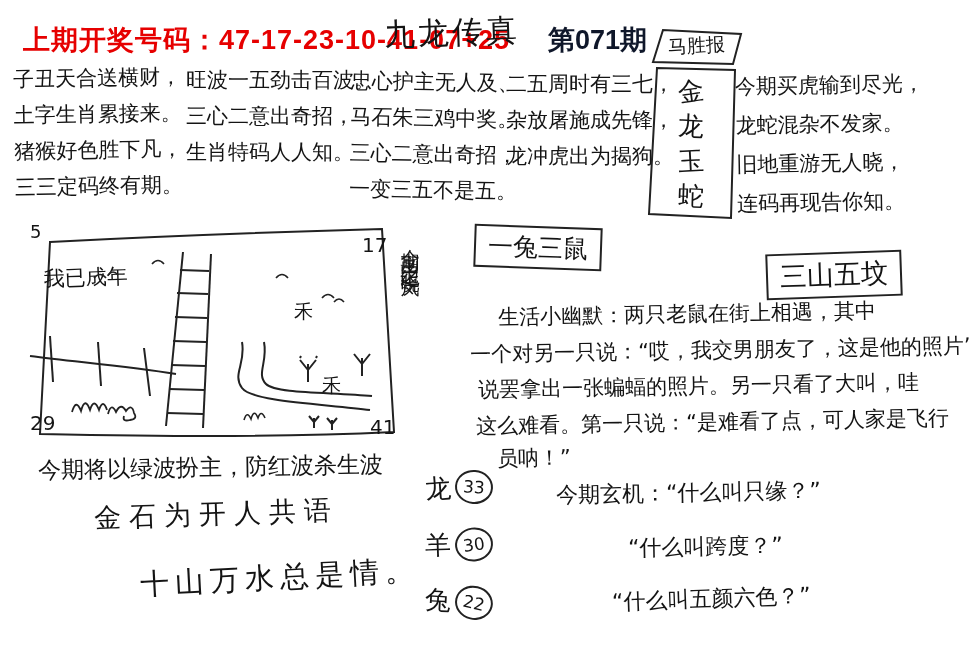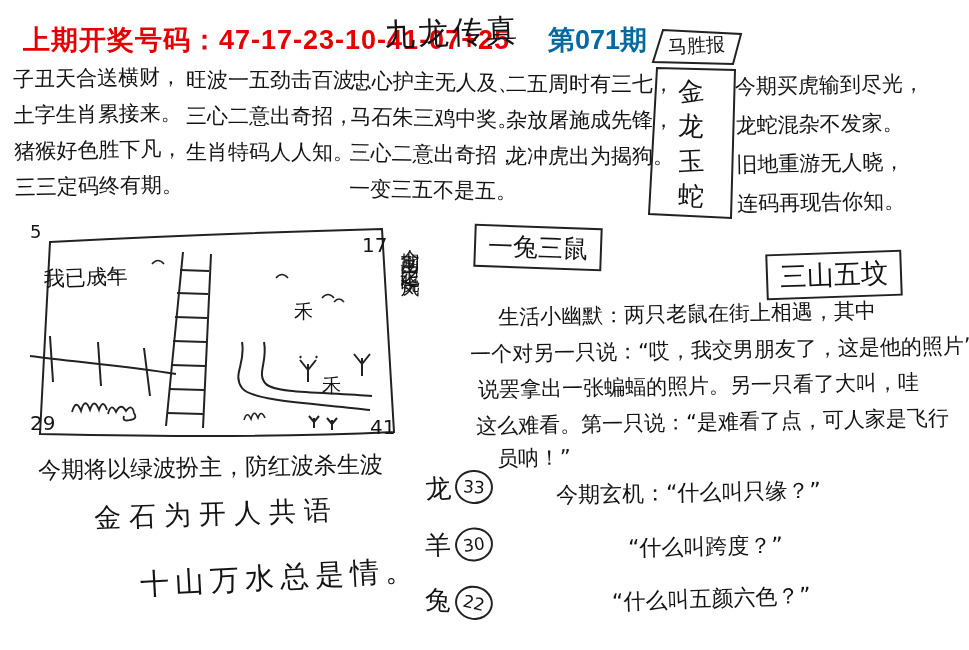--- a/index.html
+++ b/index.html
@@ -25,21 +25,21 @@
   .zcircle{width:34px;height:30px;border:2px solid #222;border-radius:50%;
            display:flex;align-items:center;justify-content:center;font-size:17px;}
   svg{position:absolute;overflow:visible;}
   svg text{fill:#141414;}
 </style>
 </head>
 <body>
 
 <div class="abs print red" style="left:15px;top:22px;font-size:27px;letter-spacing:1px;">上期开奖号码：47-17-23-10-41-07+25</div>
 <div class="abs hw" style="left:384px;top:12px;font-size:31px;transform:rotate(-2deg);letter-spacing:3px;">九龙传真</div>
-<div class="abs print" style="left:540px;top:22px;font-size:27px;color:#0369a1;">第071期</div>
+<div class="abs print" style="left:540px;top:22px;font-size:27px;color:#0f172a;">第071期</div>
 
 <div class="abs hw verse rn1" style="left:14px;top:60px;">
   <div>子丑天合送横财，</div>
   <div>土字生肖累接来。</div>
   <div>猪猴好色胜下凡，</div>
   <div>三三定码终有期。</div>
 </div>
 <div class="abs hw verse" style="left:186px;top:62px;">
   <div>旺波一五劲击百波。</div>
   <div>三心二意出奇招，</div>

